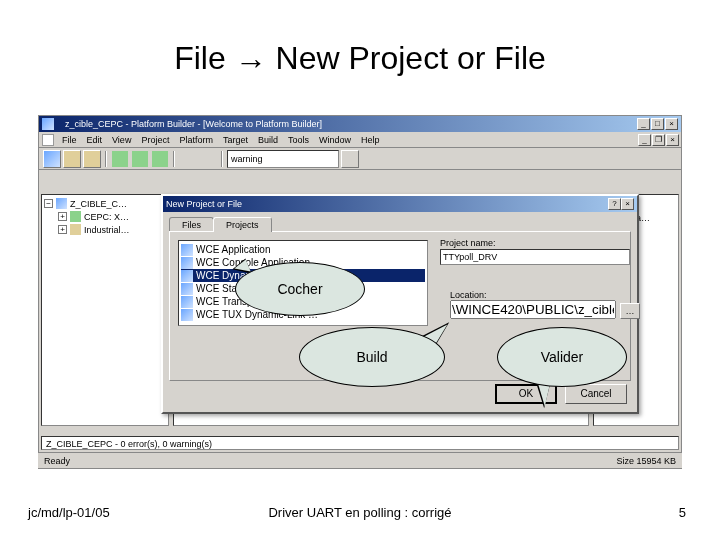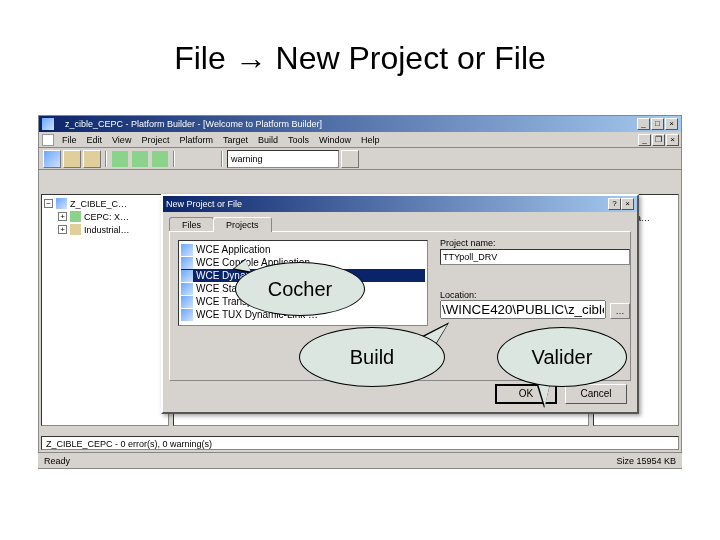--- a/index.html
+++ b/index.html
@@ -48,32 +48,32 @@
   .dlg-tab { padding: 2px 12px; background: #d6d3ce; border:1px solid #888; border-bottom:none; border-top-left-radius:3px; border-top-right-radius:3px; margin-right: -1px; position:relative; top:1px; }
   .dlg-tab.active { background:#d6d3ce; z-index:4; border-color:#fff #888 #d6d3ce #fff; }
   .dlg-tabpanel { border:1px solid #888; border-top-color:#fff; border-left-color:#fff; height: 150px; background:#d6d3ce; position:relative; padding:6px; }
   .proj-list { position:absolute; left:8px; top:8px; width:250px; height:86px; background:#fff; border:1px inset #888; font-size:10px; padding:2px; overflow:hidden;}
   .proj-item { display:flex; align-items:center; gap:3px; padding:0; line-height:13px; }
   .proj-item.sel { background:#0a246a; color:#fff; }
   .pi-icon { width:12px; height:12px; display:inline-block; }
   .proj-info { position:absolute; left:270px; top:4px; width:190px; font-size:9px; }
   .proj-info .field-label { margin-top:2px; }
   .proj-info input { width:100%; font-size:9px; height:16px; border:1px inset #888; background:#fff; padding:0 2px; margin-top:1px;}
-  .loc-row { position:absolute; left:270px; top:58px; width:190px; font-size:9px; }
+  .loc-row { position:absolute; left:280px; top:58px; width:190px; font-size:9px; }
   .browse-btn { width:20px; height:16px; border:1px solid #fff; border-right-color:#777; border-bottom-color:#777; background:#d6d3ce; font-size:9px; text-align:center; line-height:14px; display:inline-block; position:absolute; right:0; top:13px;}
   .dlg-buttons { position:absolute; right:10px; bottom:8px; display:flex; gap:8px; }
   .dlg-btn { width:62px; height:20px; font-size:10px; background:#d6d3ce; border:1px solid #fff; border-right-color:#555; border-bottom-color:#555; text-align:center; line-height:18px; }
 
   
   .output-area { position:absolute; left:2px; right:2px; bottom:18px; height:14px; background:#fff; border:1px inset #888; font-size:9px; padding:2px 4px; overflow:hidden;}
   .output-tabs { position:absolute; left:2px; right:2px; bottom:2px; height:16px; background:#d6d3ce; font-size:8px; display:flex; align-items:center; gap:2px; padding:0 4px;}
   .out-tab { padding:0 6px; border:1px solid #888; background:#d6d3ce; height:12px; line-height:10px; font-size:8px;}
 
   
-  .callout { position: absolute; background: #dbe6e0; border: 1.5px solid #000; border-radius: 50%; display: flex; align-items: center; justify-content: center; font-size: 20px; z-index: 20; }
+  .callout { position: absolute; background: #dbe6e0; border: 1.5px solid #000; border-radius: 50%; display: flex; align-items: center; justify-content: center; font-size: 14px; z-index: 20; }
   .callout-tail { position:absolute; width:0; height:0; z-index:19; }
   .c-cocher { left: 196px; top: 146px; width: 130px; height: 54px; }
   .c-nommer { left: 260px; top: 211px; width: 146px; height: 60px; }
   .c-valider { left: 458px; top: 211px; width: 130px; height: 60px; }
   .tail-cocher { left: 194px; top: 145px; border-right: 16px solid #000; border-top: 5px solid transparent; border-bottom: 11px solid transparent; transform: rotate(-22deg);}
   .tail-cocher::after{content:''; position:absolute; left:2px; top:-4px; border-right:14px solid #dbe6e0; border-top:4px solid transparent; border-bottom:9px solid transparent;}
   .tail-nommer { left: 388px; top: 200px; border-left: 14px solid transparent; border-right: 4px solid transparent; border-bottom: 30px solid #000; transform: rotate(38deg);}
   .tail-nommer::after{content:'';position:absolute; left:-12px; top:3px; border-left:12px solid transparent; border-right:3px solid transparent; border-bottom:26px solid #dbe6e0;}
   .tail-valider { left: 498px; top: 262px; border-left:5px solid transparent; border-right:12px solid transparent; border-top:30px solid #000; transform: rotate(-8deg);}
   .tail-valider::after{content:'';position:absolute; left:-3px; top:-28px; border-left:4px solid transparent; border-right:10px solid transparent; border-top:26px solid #dbe6e0;}
@@ -271,13 +271,18 @@
         <span>Valider</span>
       </div>
 
   </div>
 
   <div style="position:absolute; left:38px; top:452px; width:644px; height:16px; background:#d6d3ce; border-top:1px solid #888; font-size:9px; display:flex; align-items:center; padding:0 6px;">
      <span>Ready</span>
      <span style="margin-left:auto">Size 15954 KB</span>
   </div>
 
+  <div class="footer">
+    <span class="fl">jc/md/lp-01/05</span>
+    <span class="fc">Driver UART en polling : corrigé</span>
+    <span class="fr">5</span>
+  </div>
 </div>
 
 </body></html>

